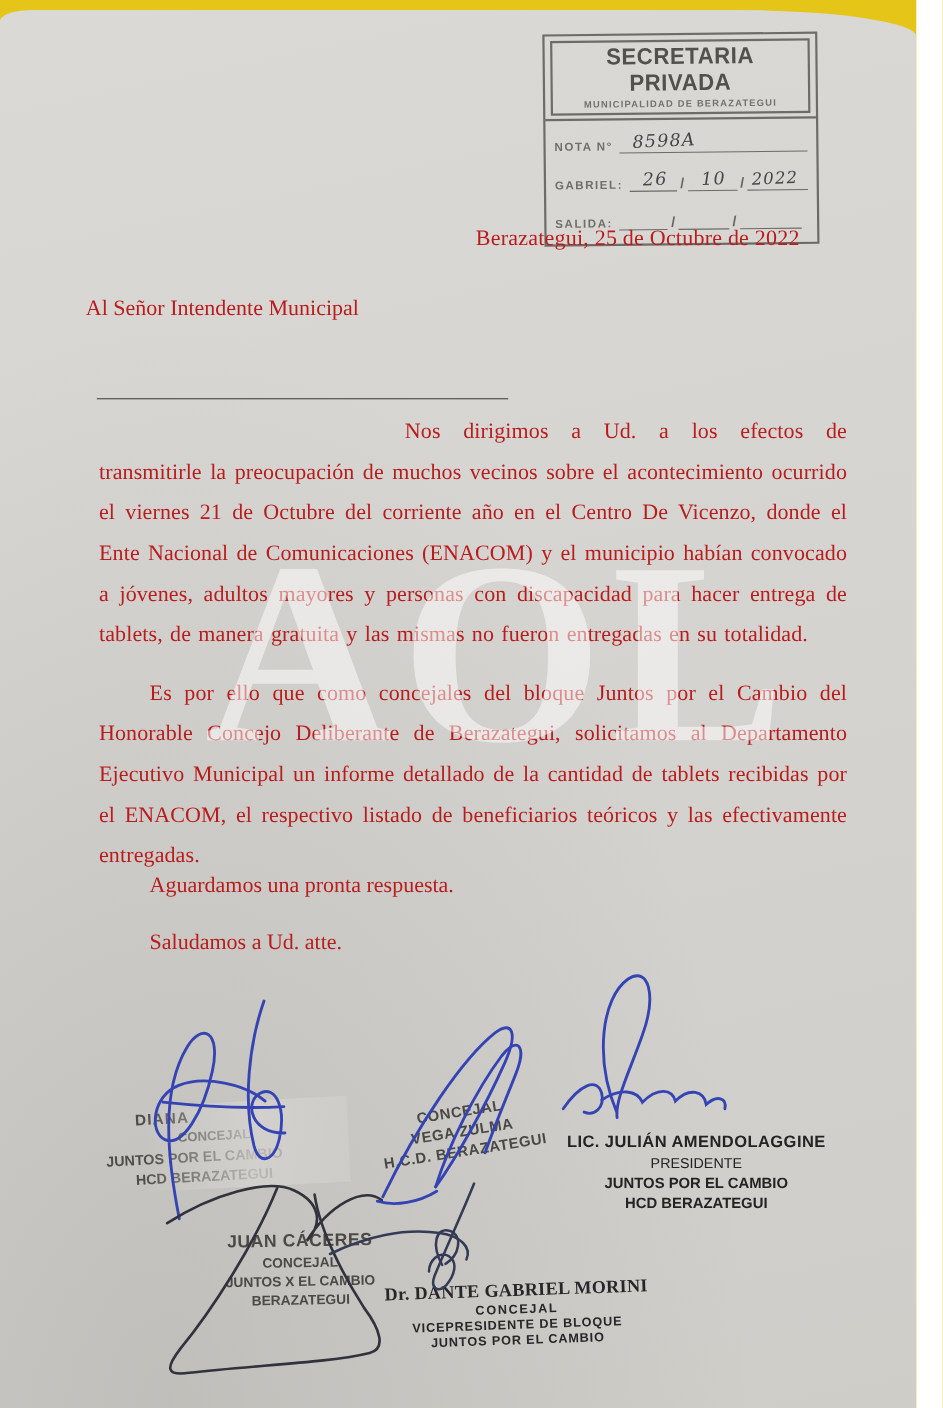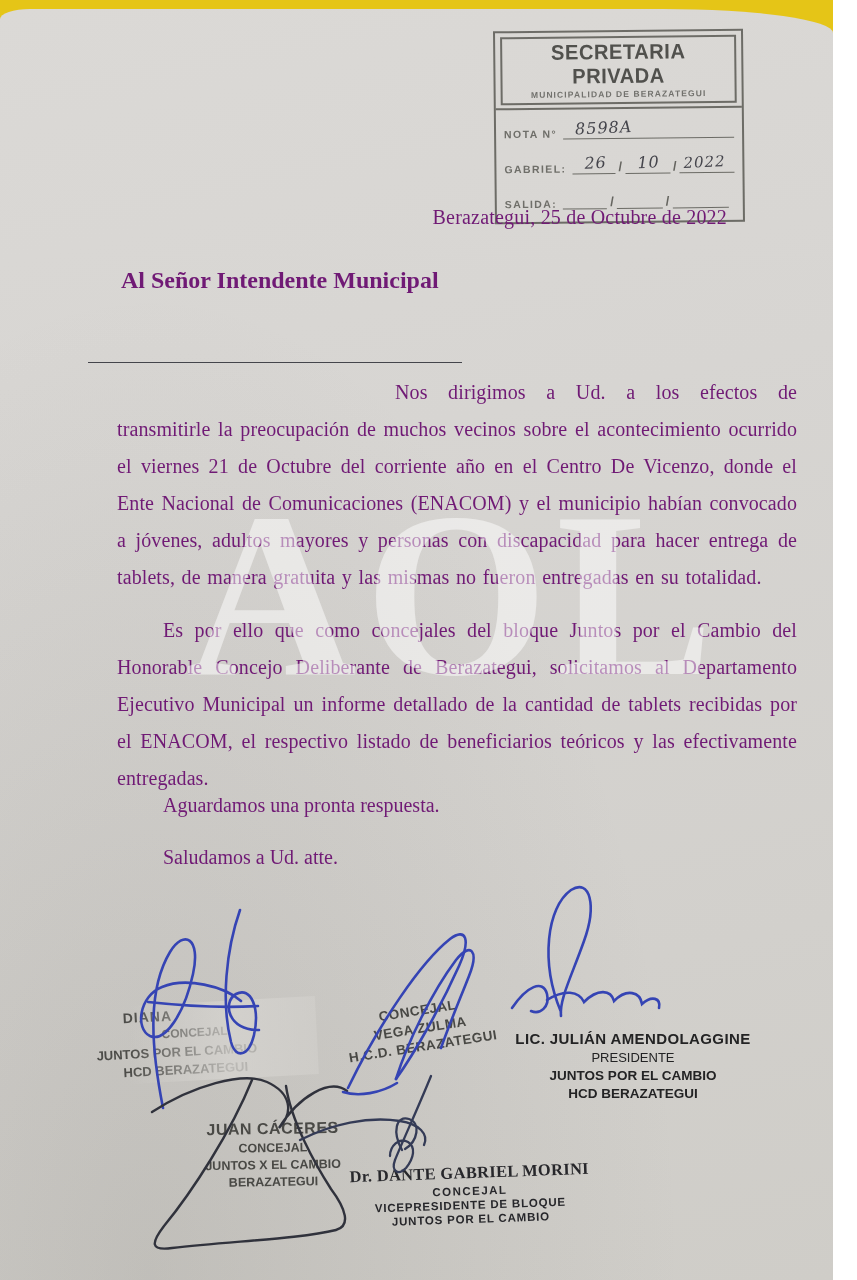--- a/index.html
+++ b/index.html
@@ -70,28 +70,28 @@
   }
   .hw{
     position:absolute; bottom:1px; left:12px;
     font-family:"DejaVu Serif", serif; font-style:italic;
     font-size:16px; color:#45454c; letter-spacing:1px;
     transform:rotate(-2deg); white-space:nowrap;
   }
   .hw-year{font-size:15px; left:4px;}
 
   
-  .serif-text{ color:#701a75;margin-left:27px; }
+  .serif-text{ color:#b91c1c; }
   .date-line{
     position:absolute; left:0; right:106px; top:206px;
     text-align:right; font-size:20px; letter-spacing:0.2px;
   }
   .recipient{
-    position:absolute; left:94px; top:266px;
-    font-size:24px; line-height:28px;font-weight:bold;
+    position:absolute; left:78px; top:266px;
+    font-size:20px; line-height:28px;
   }
   .recipient-underline{
     position:absolute; left:88px; top:362px; width:374px;
     border-bottom:1.6px solid #44454b; height:0;
   }
   .para{
     position:absolute; left:90px; width:680px;
     font-size:20px; line-height:37px;
     text-align:justify; letter-spacing:0.1px; word-spacing:1.5px;
   }

